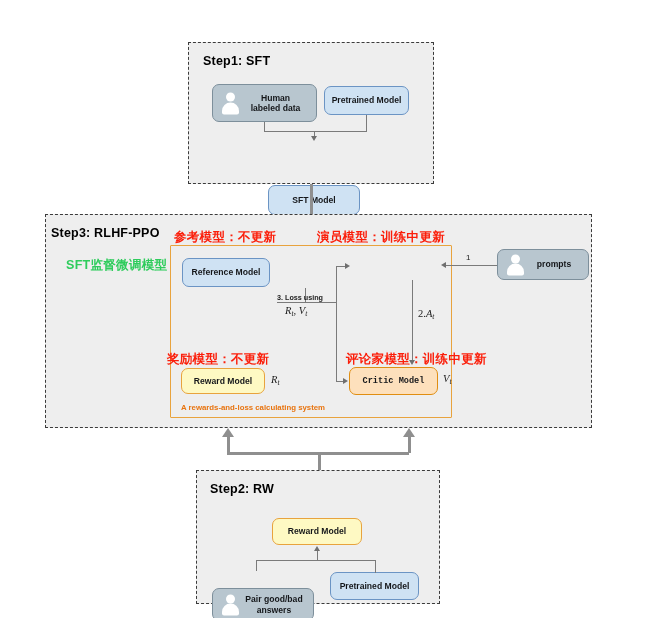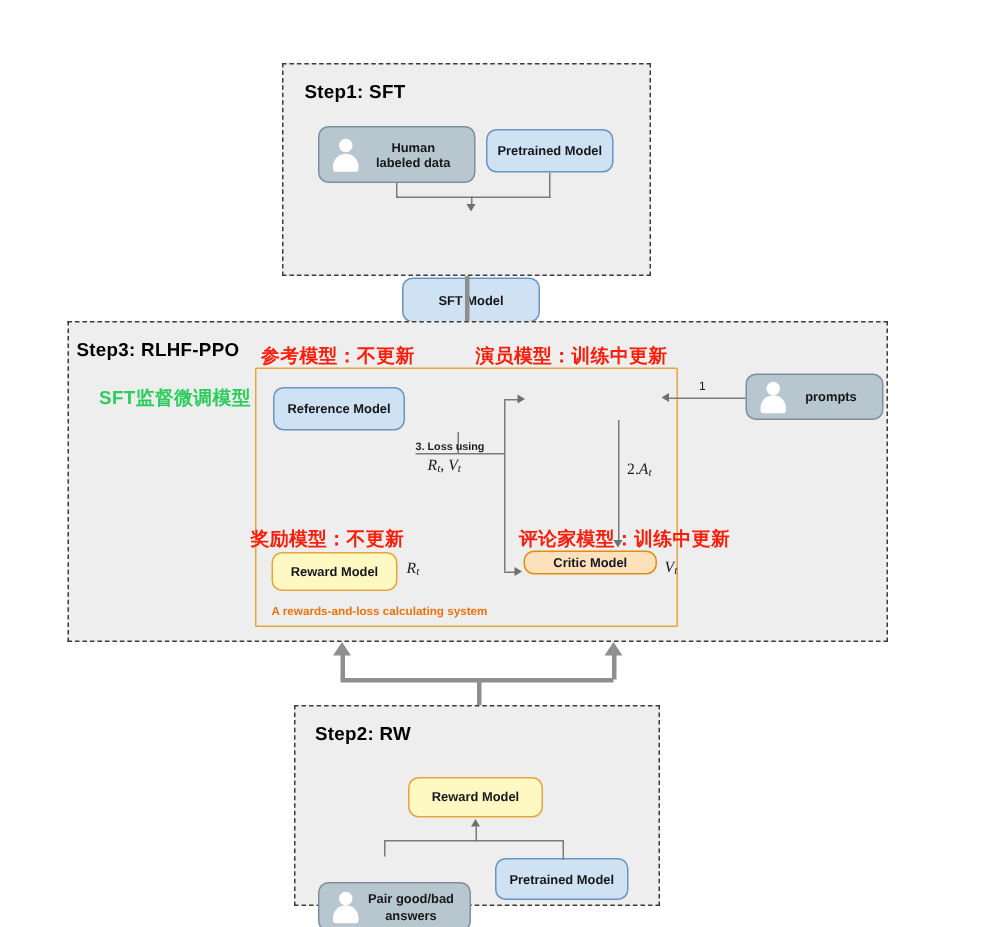--- a/index.html
+++ b/index.html
@@ -116,21 +116,21 @@
   <div class="node grey" style="left:497px;top:249px;width:92px;height:31px;">
     <span class="person">
       <span class="head"></span>
         <span class="body"></span>
     </span>
     <span class="lbl">prompts</span>
   </div>
 
   <div class="node orange" style="left:181px;top:368px;width:84px;height:26px;">Reward Model</div>
 
-  <div class="node orange-strong" style="left:349px;top:367px;width:89px;height:16px;">Critic Model</div>
+  <div class="node orange-strong" style="left:349px;top:367px;width:89px;height:28px;font-family:Liberation Mono, monospace;">Critic Model</div>
 
   <div class="lbl-math" style="left:271px;top:374px;">R<span class="sub">t</span></div>
 
   <div class="lbl-math" style="left:443px;top:373px;">V<span class="sub">t</span></div>
 
   <div class="ln h" style="left:446px;top:265px;width:51px;"></div>
   <div class="arw left" style="left:441px;top:261.5px;"></div>
   <div class="lbl-num" style="left:466px;top:253px;">1</div>
 
   <div class="ln v" style="left:412px;top:280px;height:82px;"></div>

